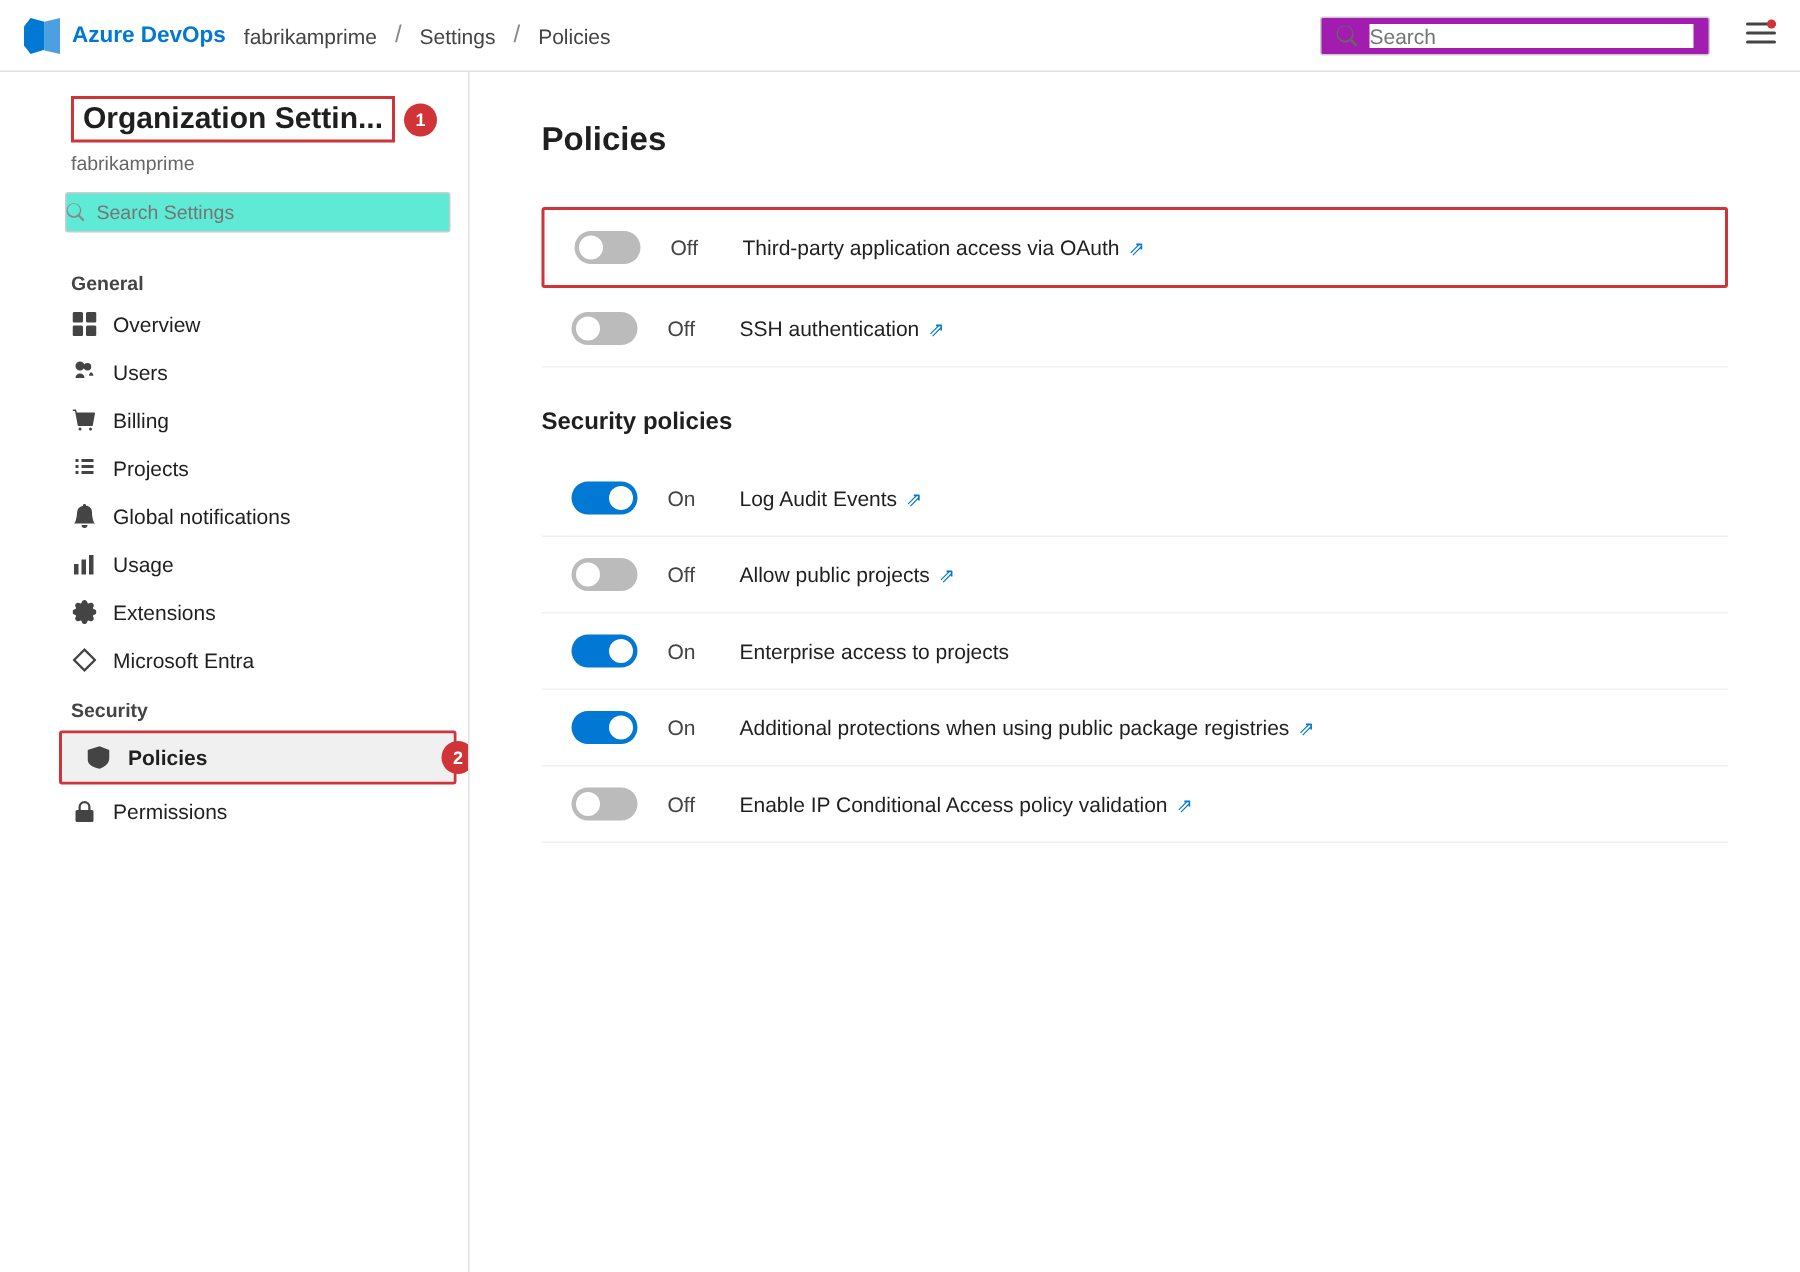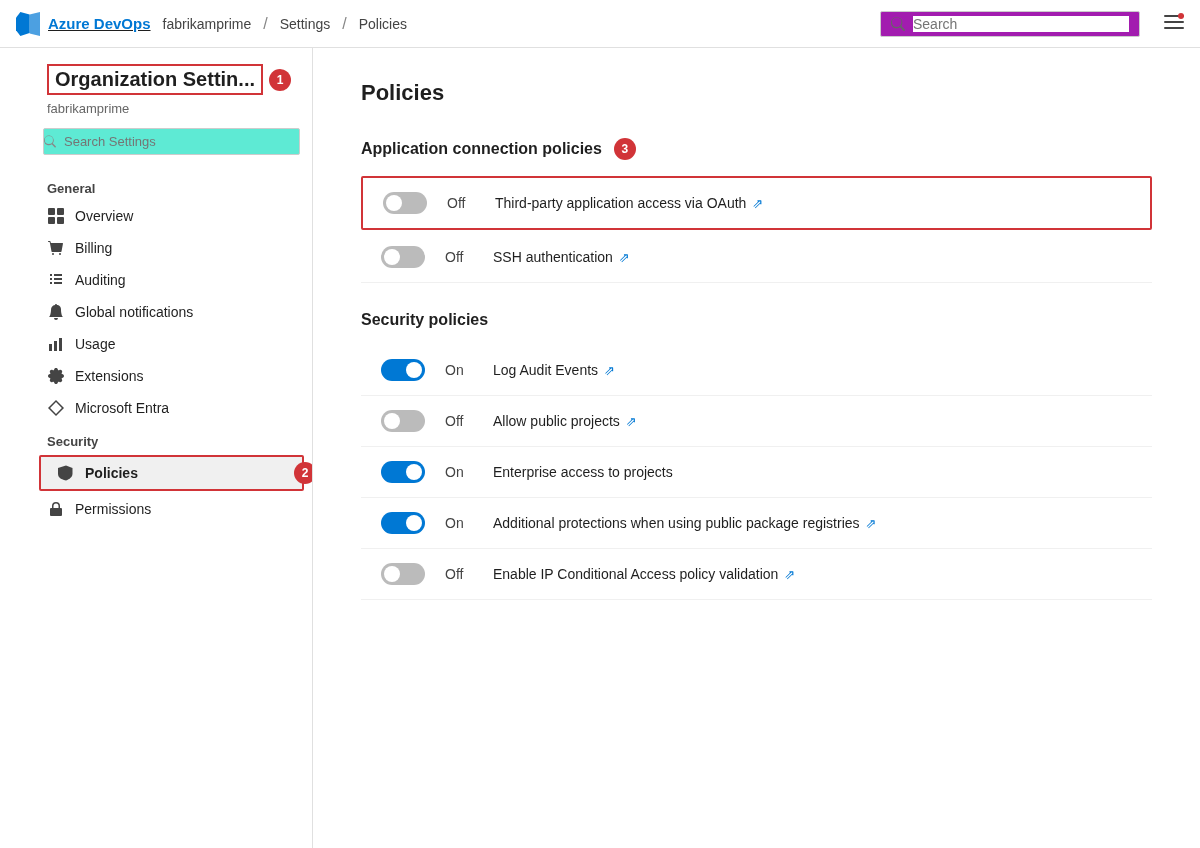--- a/index.html
+++ b/index.html
@@ -2,21 +2,21 @@
 <html><head>
   <meta charset="utf-8">
   <style>
     * { box-sizing: border-box; margin: 0; padding: 0; }
     body { font-family: 'Segoe UI', Tahoma, Geneva, Verdana, sans-serif; font-size: 14px; color: #1f1f1f; background: #fff; display: flex; flex-direction: column; height: 848px; overflow: hidden; }
 
     
     .topbar {
       display: flex; align-items: center; height: 48px; background: #fff; border-bottom: 1px solid #e0e0e0; padding: 0 16px; gap: 12px; flex-shrink: 0;
     }
-    .topbar-logo { display: flex; align-items: center; gap: 8px; text-decoration: underline; }
+    .topbar-logo { display: flex; align-items: center; gap: 8px; }
     .logo-icon { width: 24px; height: 24px; }
     .topbar-brand { color: #0078d4; font-weight: 600; font-size: 15px; }
     .topbar-org { color: #444; font-size: 14px; }
     .topbar-sep { color: #888; font-size: 16px; }
     .topbar-link { color: #444; font-size: 14px; }
     .topbar-spacer { flex: 1; }
     .search-box {
       display: flex; align-items: center; border: 1px solid #ccc; border-radius: 2px; padding: 4px 10px; gap: 8px; width: 260px; background: #a21caf;
     }
     .search-box input { border: none; outline: none; font-size: 14px; color: #333; width: 100%; }
@@ -144,37 +144,45 @@
           <rect x="0" y="0" width="7" height="7" rx="1"></rect>
           <rect x="9" y="0" width="7" height="7" rx="1"></rect>
           <rect x="0" y="9" width="7" height="7" rx="1"></rect>
           <rect x="9" y="9" width="7" height="7" rx="1"></rect>
         </svg>
       </div>
       <span>Overview</span>
     </div>
 
 
+    <div class="sidebar-item">
+      <div class="sidebar-item-icon">
+        <svg width="16" height="16" viewBox="0 0 16 16" fill="currentColor">
+          <path d="M5 7a3 3 0 1 0 0-6 3 3 0 0 0 0 6zm-3 5c0-2 1.34-3 3-3h0c1.66 0 3 1 3 3H2zm8-5a2.5 2.5 0 1 0 0-5 2.5 2.5 0 0 0 0 5zm1 1c1.5 0 3 .75 3 2.5H11c0-1 .5-2 2-2.5z"></path>
+        </svg>
+      </div>
+      <span>Users</span>
+    </div>
 
     <div class="sidebar-item">
       <div class="sidebar-item-icon">
         <svg width="16" height="16" viewBox="0 0 16 16" fill="currentColor">
           <path d="M0 1.5A.5.5 0 0 1 .5 1H2a.5.5 0 0 1 .485.379L2.89 3H14.5a.5.5 0 0 1 .491.592l-1.5 8A.5.5 0 0 1 13 12H4a.5.5 0 0 1-.491-.408L2.01 3.607 1.61 2H.5a.5.5 0 0 1-.5-.5zM5 13a1 1 0 1 0 0 2 1 1 0 0 0 0-2zm7 0a1 1 0 1 0 0 2 1 1 0 0 0 0-2z"></path>
         </svg>
       </div>
       <span>Billing</span>
     </div>
 
     <div class="sidebar-item">
       <div class="sidebar-item-icon">
         <svg width="16" height="16" viewBox="0 0 16 16" fill="currentColor">
           <path d="M2 2h2v2H2V2zm0 4h2v2H2V6zm0 4h2v2H2v-2zm4-8h8v2H6V2zm0 4h8v2H6V6zm0 4h8v2H6v-2z"></path>
         </svg>
       </div>
-      <span>Auditing</span>
+      <span>Projects</span>
     </div>
 
     <div class="sidebar-item">
       <div class="sidebar-item-icon">
         <svg width="16" height="16" viewBox="0 0 16 16" fill="currentColor">
           <path d="M8 16a2 2 0 0 0 2-2H6a2 2 0 0 0 2 2zm.995-14.901a1 1 0 1 0-1.99 0A5.002 5.002 0 0 0 3 6c0 1.098-.5 6-2 7h14c-1.5-1-2-5.902-2-7a5.002 5.002 0 0 0-3.005-4.901z"></path>
         </svg>
       </div>
       <span>Global notifications</span>
     </div>
@@ -230,24 +238,20 @@
         </svg>
       </div>
       <span>Permissions</span>
     </div>
 
   </div>
 
   <div class="main-content">
     <h1 class="page-title">Policies</h1>
 
-    <div style="display: flex; align-items: center; gap: 10px; margin-bottom: 16px;">
-      <div class="section-title" style="margin-bottom: 0;">Application connection policies</div>
-      <div class="badge-circle">3</div>
-    </div>
 
     <div class="policy-row highlighted">
       <label class="toggle">
         <input type="checkbox" style="">
         <span class="toggle-slider"></span>
       </label>
       <span class="toggle-status">Off</span>
       <span class="policy-label">
         <span>Third-party application access via OAuth</span>
         <span class="policy-link-icon">⇗</span>

